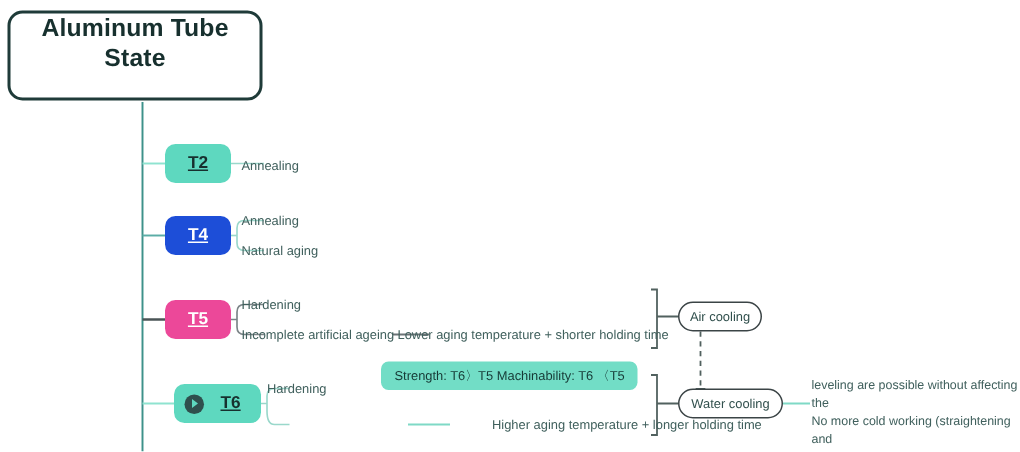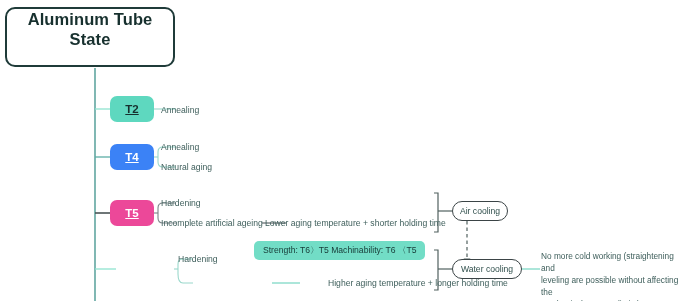--- a/index.html
+++ b/index.html
@@ -26,21 +26,21 @@
     letter-spacing:.1px;
   }
 
   
   .chip{
     position:absolute;height:26px;border-radius:7px;
     display:flex;align-items:center;justify-content:center;gap:5px;
     font-size:11.5px;font-weight:bold;box-sizing:border-box;padding:0 9px;text-decoration:underline;
   }
   .chip.t2{left:110px;top:96px;width:44px;background:#5ed8bf;color:#17302e;}
-  .chip.t4{left:110px;top:144px;width:44px;background:#3b82f6;color:#ffffff;}
+  .chip.t4{left:110px;top:144px;width:44px;background:#1d4ed8;color:#ffffff;}
   .chip.t5{left:110px;top:200px;width:44px;background:#ec4899;color:#ffffff;}
   .chip.t6{left:116px;top:256px;width:58px;background:#5ed8bf;color:#17302e;
            justify-content:flex-start;padding-left:7px;}
   .chip.t6 .lbl{margin-left:6px;}
 
   .t6-icon{width:13px;height:13px;border-radius:50%;background:#2f4f4d;
     display:flex;align-items:center;justify-content:center;flex:none;}
   .t6-icon i{display:block;width:0;height:0;border-left:4px solid #5ed8bf;
     border-top:3px solid transparent;border-bottom:3px solid transparent;
     margin-left:1px;}
@@ -145,27 +145,33 @@
   <div class="leaf t4a">Annealing</div>
   <div class="leaf t4b">Natural aging</div>
 
   <div class="chip t5">
     <span class="lbl">T5</span>
   </div>
   <div class="leaf t5a">Hardening</div>
   <div class="leaf t5b">Incomplete artificial ageing</div>
   <div class="leaf t5c">Lower aging temperature + shorter holding time</div>
 
+  <div class="chip t6">
+    <span class="t6-icon">
+        <i></i>
+      </span>
+    <span class="lbl">T6</span>
+  </div>
   <div class="leaf t6a">Hardening</div>
   <div class="leaf t6c">Higher aging temperature + longer holding time</div>
 
   <div class="badge">Strength: T6〉T5  Machinability: T6 〈T5</div>
 
   <div class="pill air">Air cooling</div>
   <div class="pill water">Water cooling</div>
 
   <div class="note">
+    <div>leveling are possible without affecting the</div>
     <div>No more cold working (straightening and</div>
-    <div>leveling are possible without affecting the</div>
     <div>mechanical property limits)</div>
   </div>
 
 </div>
 
 </body></html>

